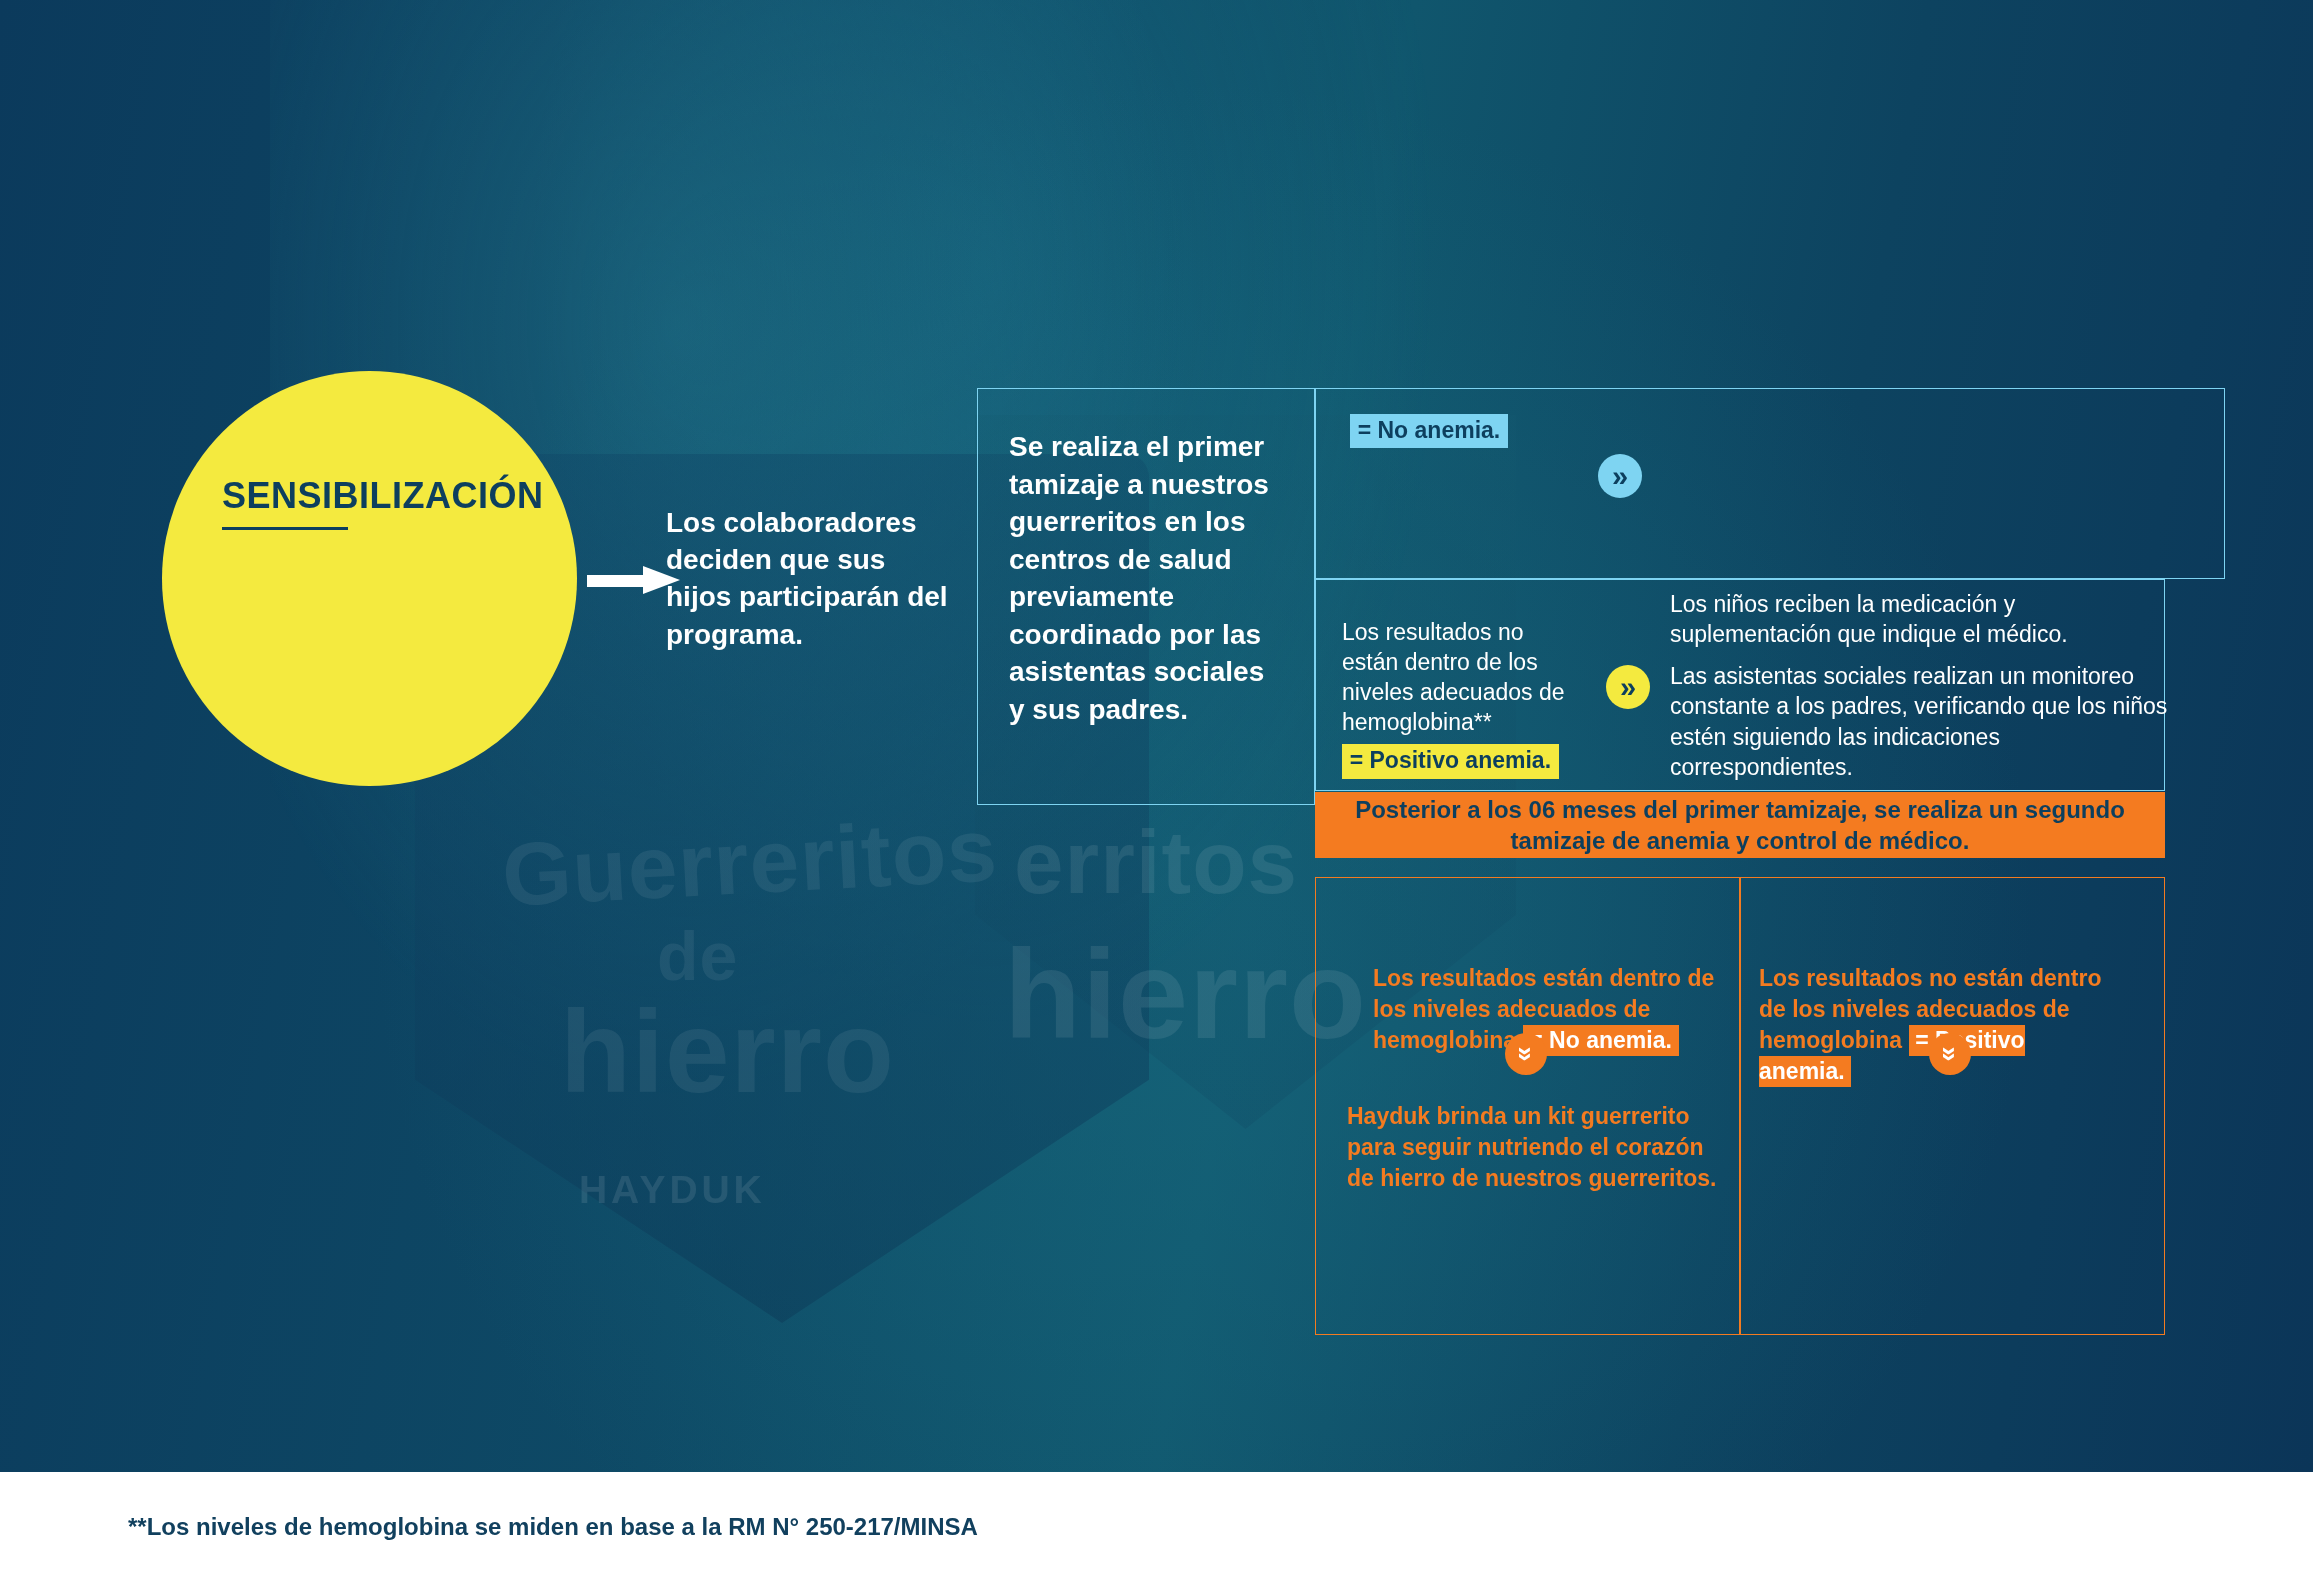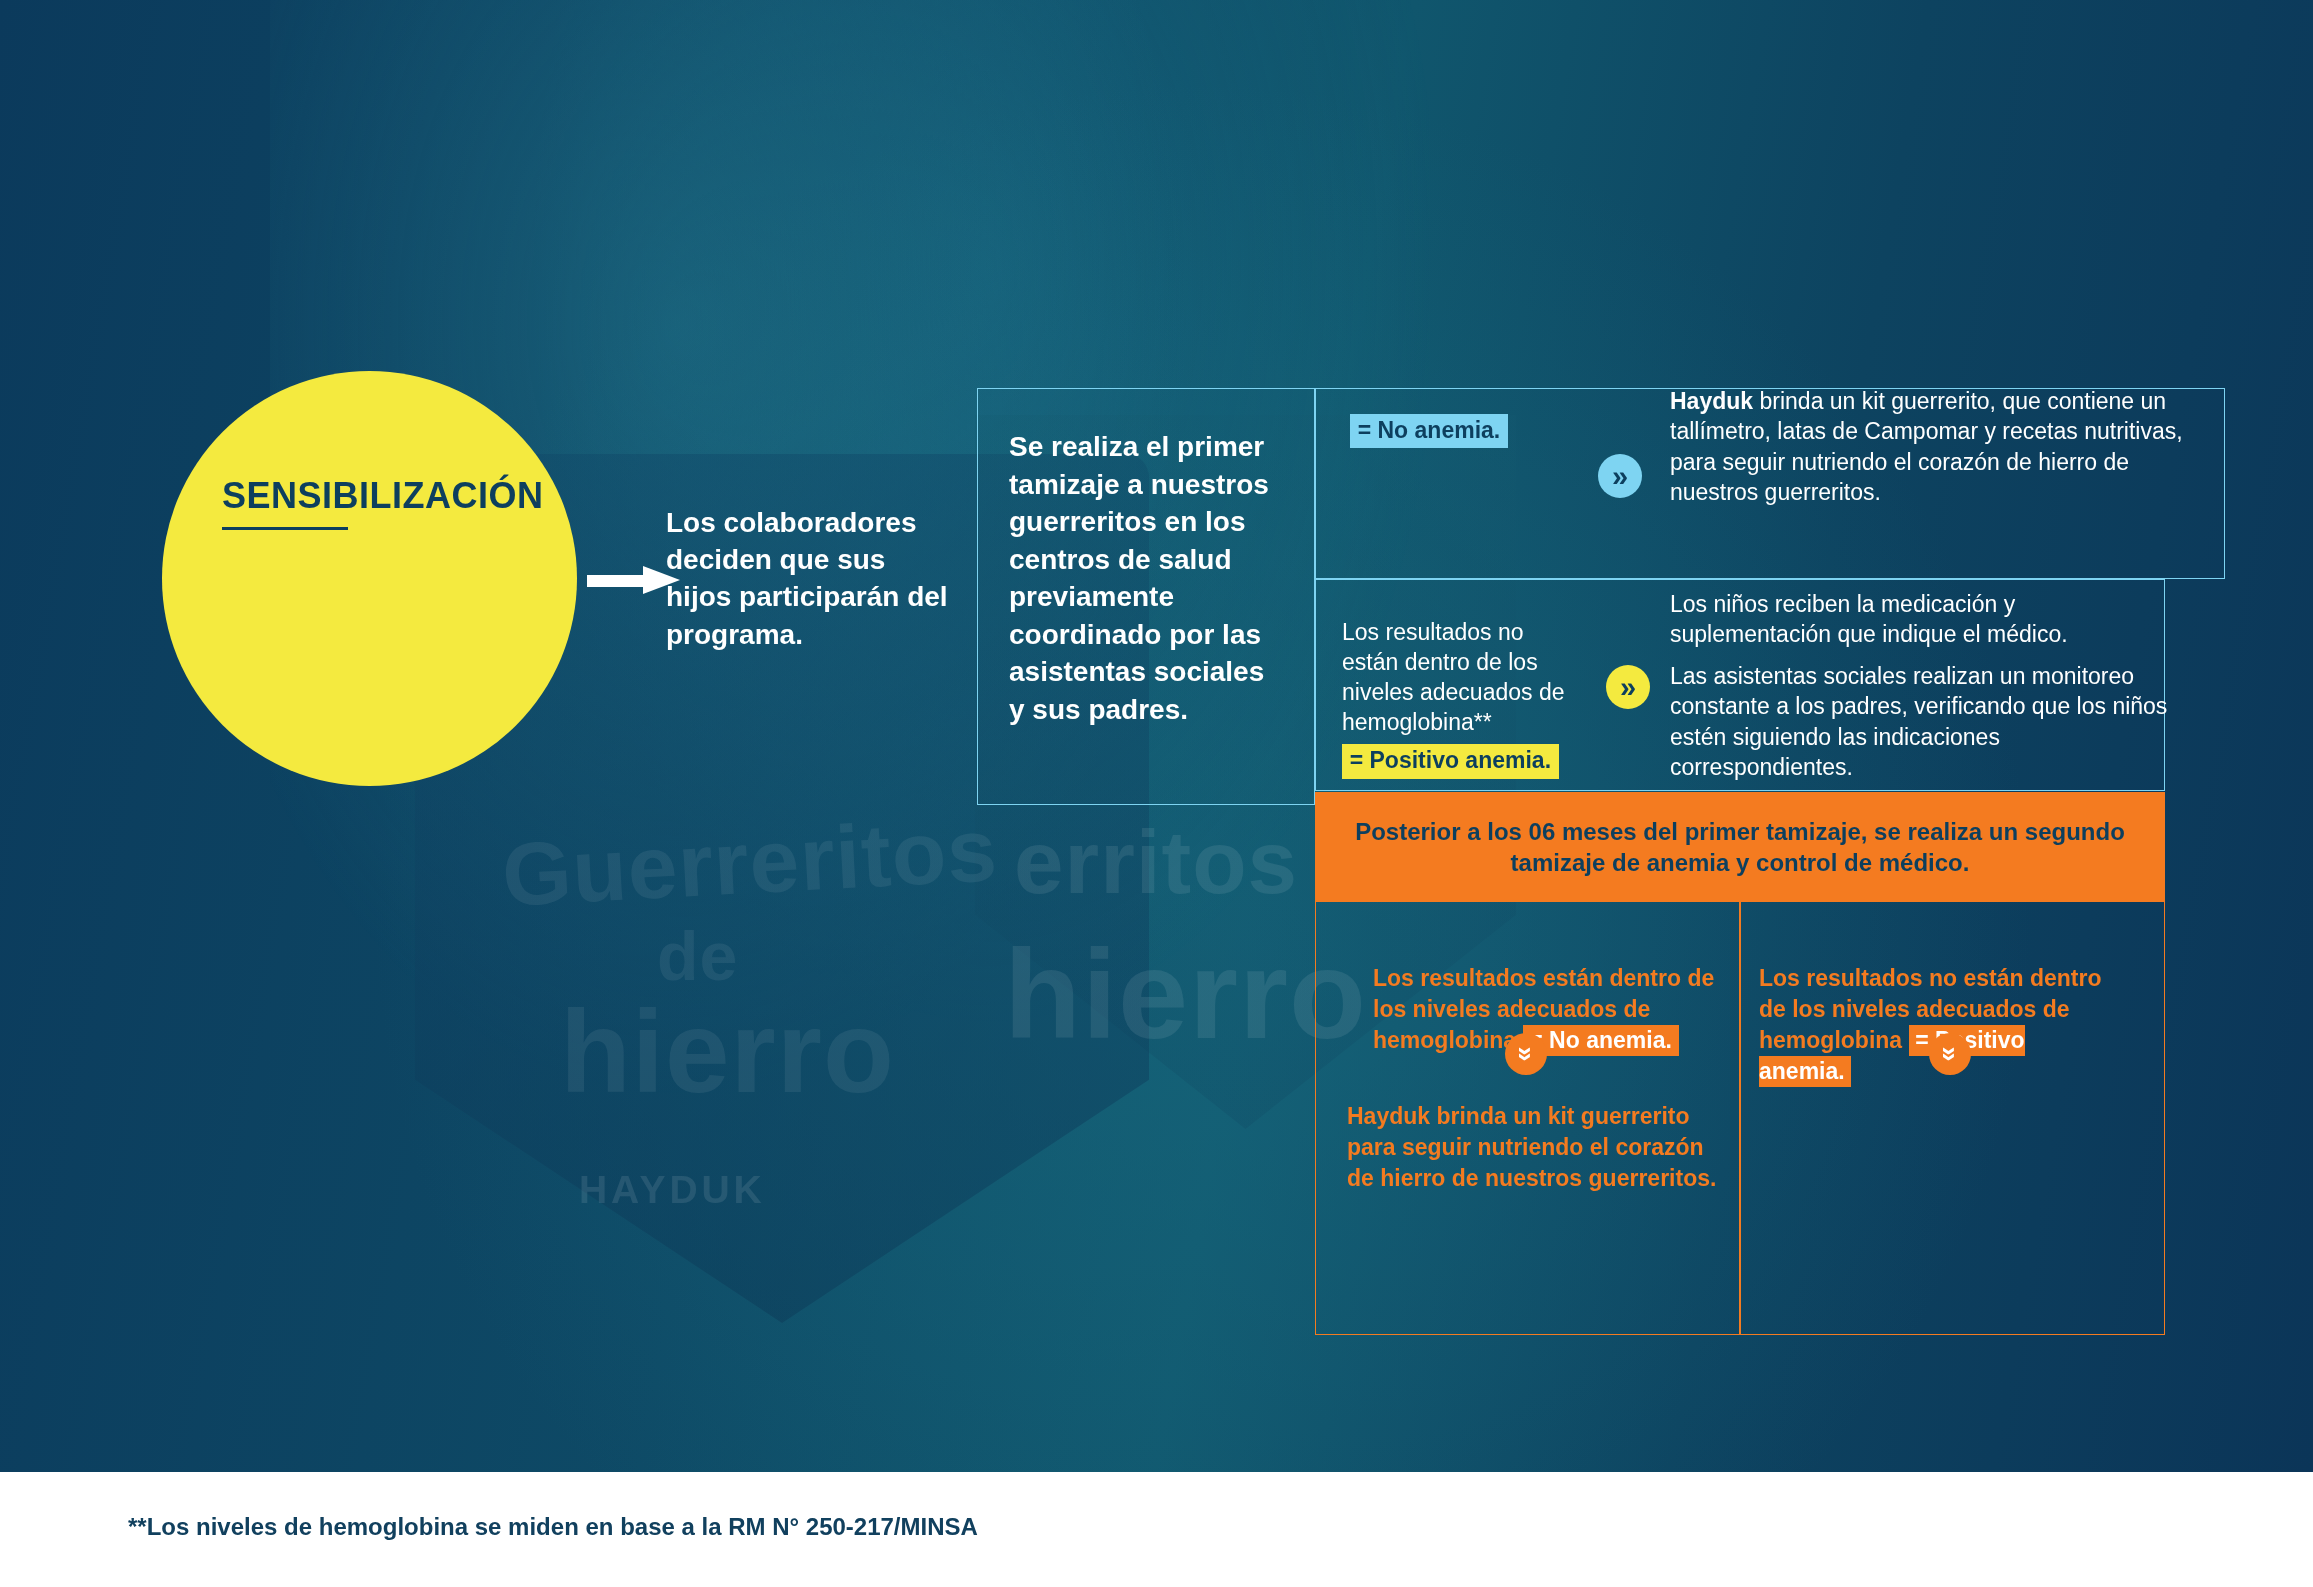--- a/index.html
+++ b/index.html
@@ -215,21 +215,21 @@
   .d2 { left: 1670px; top: 589px; width: 502px; }
   .d3 { left: 1670px; top: 661px; width: 512px; }
   .desc b { font-weight: bold; }
 
   
   .orange-bar {
     position: absolute;
     left: 1315px;
     top: 792px;
     width: 850px;
-    height: 110px;
+    height: 66px;
     background: #f47b20;
     color: #0d3f5e;
     font-size: 24px;
     font-weight: bold;
     line-height: 1.3;
     display: flex;
     align-items: center;
     justify-content: center;
     text-align: center;
     box-sizing: border-box;
@@ -329,23 +329,20 @@
   <div class="box3">Se realiza el primer tamizaje a nuestros guerreritos en los centros de salud previamente coordinado por las asistentas sociales y sus padres.</div>
 
   <div class="bx b-top"></div>
   <div class="bx b-mid"></div>
 
   <div class="cell-label lbl1">
     <br>
     <span class="tag tag-blue">= No anemia.</span>
   </div>
   <div class="chev chev-blue">»</div>
-  <div class="desc d1">
-    <b>Hayduk</b><span> brinda un kit guerrerito, que contiene un tallímetro, latas de Campomar y recetas nutritivas, para seguir nutriendo el corazón de hierro de nuestros guerreritos.</span>
-  </div>
 
   <div class="cell-label lbl2">
     <span>Los resultados no están dentro de los niveles adecuados de hemoglobina**</span><br>
     <span class="tag tag-yellow">= Positivo anemia.</span>
   </div>
   <div class="chev chev-yellow">»</div>
   <div class="desc d2">Los niños reciben la medicación y suplementación que indique el médico.</div>
   <div class="desc d3">Las asistentas sociales realizan un monitoreo constante a los padres, verificando que los niños estén siguiendo las indicaciones correspondientes.</div>
 
   <div class="orange-bar">Posterior a los 06 meses del primer tamizaje, se realiza un segundo tamizaje de anemia y control de médico.</div>

